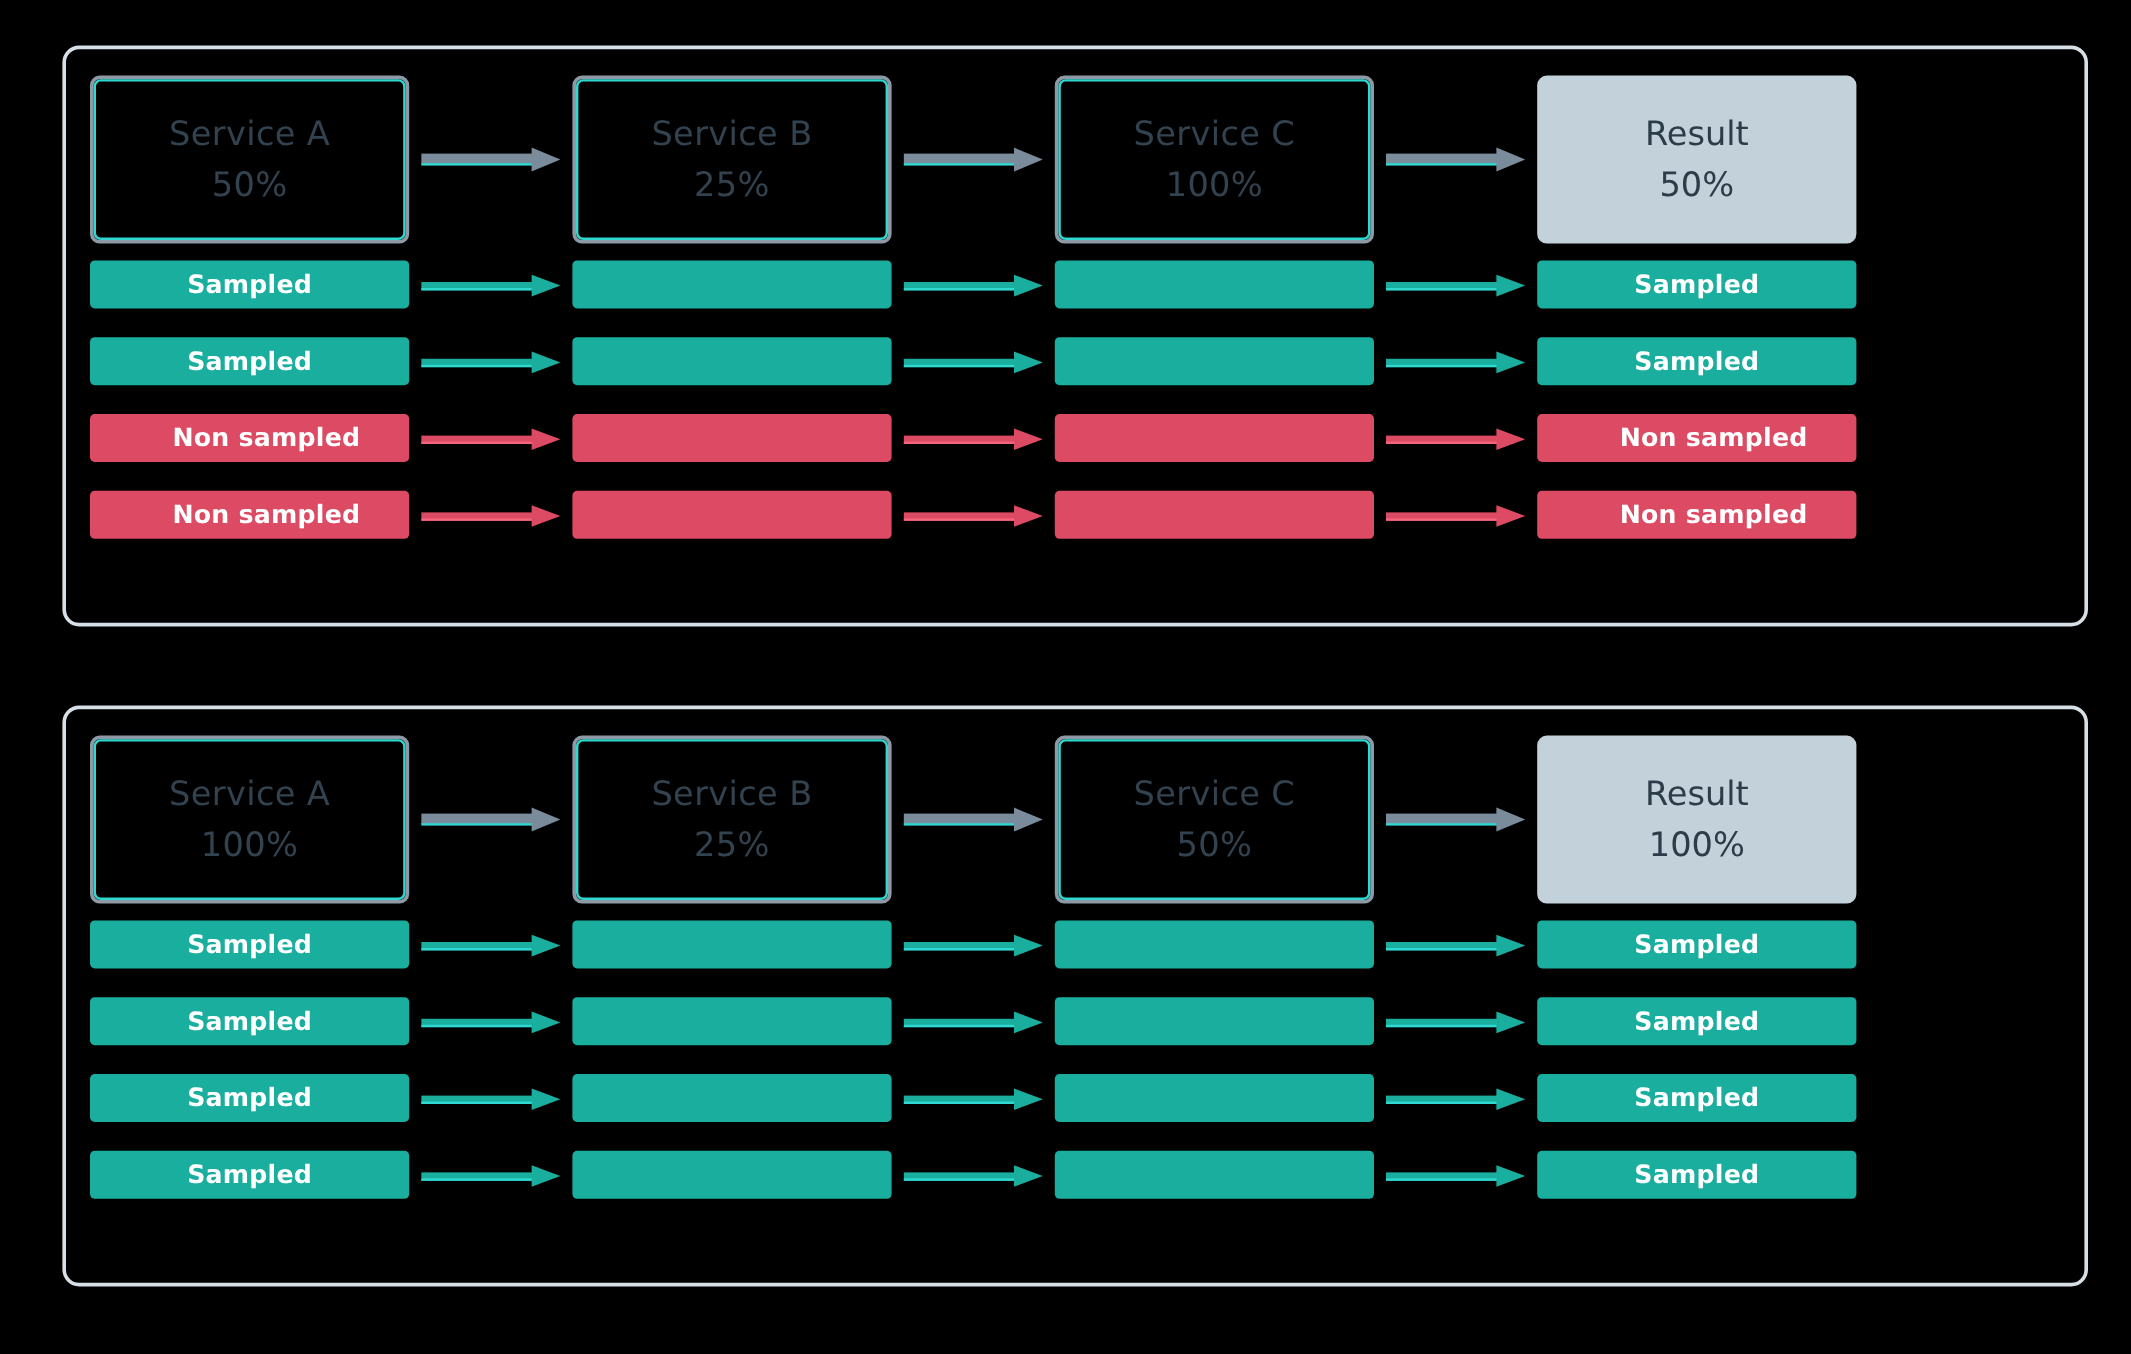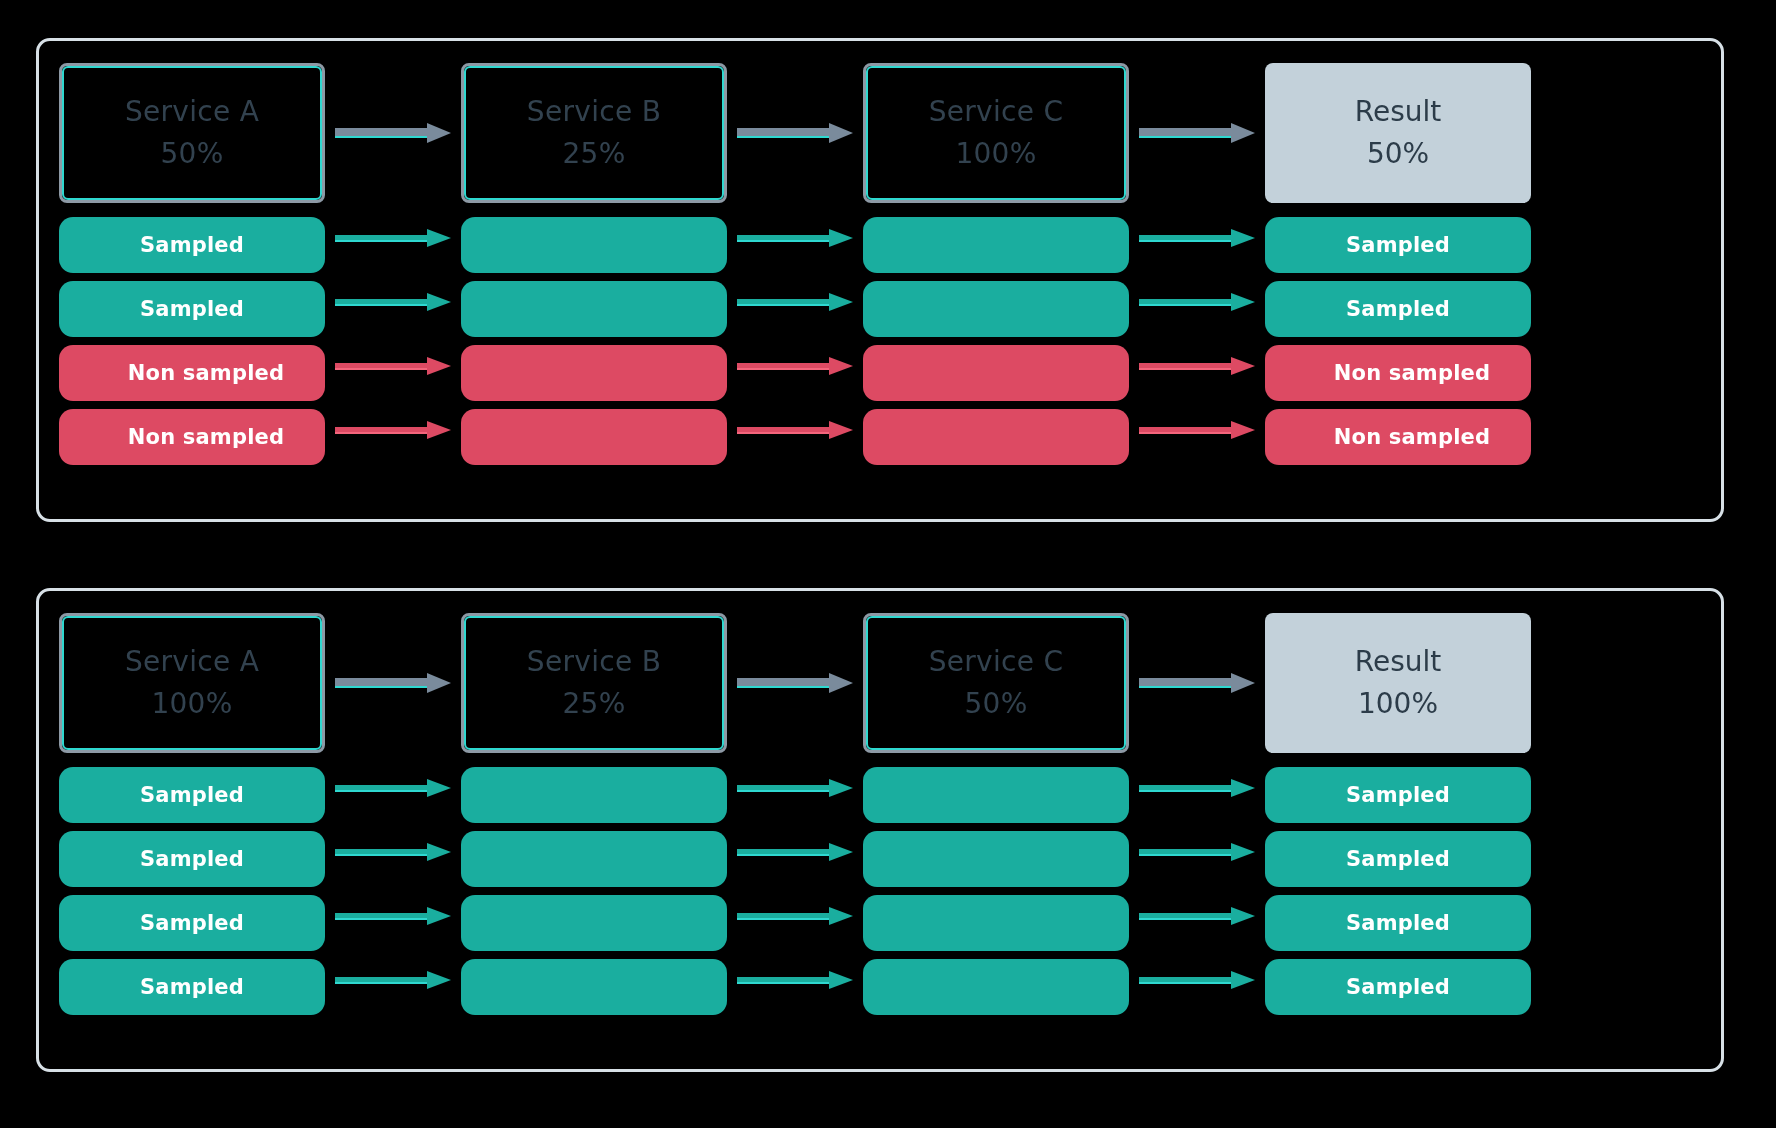--- a/index.html
+++ b/index.html
@@ -15,21 +15,21 @@
   .stage {
     position: relative;
     width: 1776px;
     height: 1128px;
     background: #000000;
   }
 
   
   .panel {
     position: absolute;
-    left: 36px;
+    left: 52px;
     width: 1688px;
     border: 3px solid #d7e0e6;
     border-radius: 14px;
     background: #000000;
   }
   .panel-top    { top: 38px;  height: 484px; }
   .panel-bottom { top: 588px; height: 484px; }
 
   
   .grid {
@@ -85,22 +85,22 @@
   .result-box .line {
     color: #2c3c49;
     font-size: 28px;
     font-weight: 400;
     line-height: 1.35;
   }
 
   
   .bar {
     position: absolute;
-    height: 56px;
-    border-radius: 14px;
+    height: 40px;
+    border-radius: 4px;
     display: flex;
     align-items: center;
     justify-content: center;
     color: #ffffff;
     font-size: 21px;
     font-weight: 700;
     letter-spacing: 0.2px;
   }
   .bar.sampled     { background: #1aae9f; }
   .bar.nonsampled  { background: #dd4a63; padding-left: 28px; }

